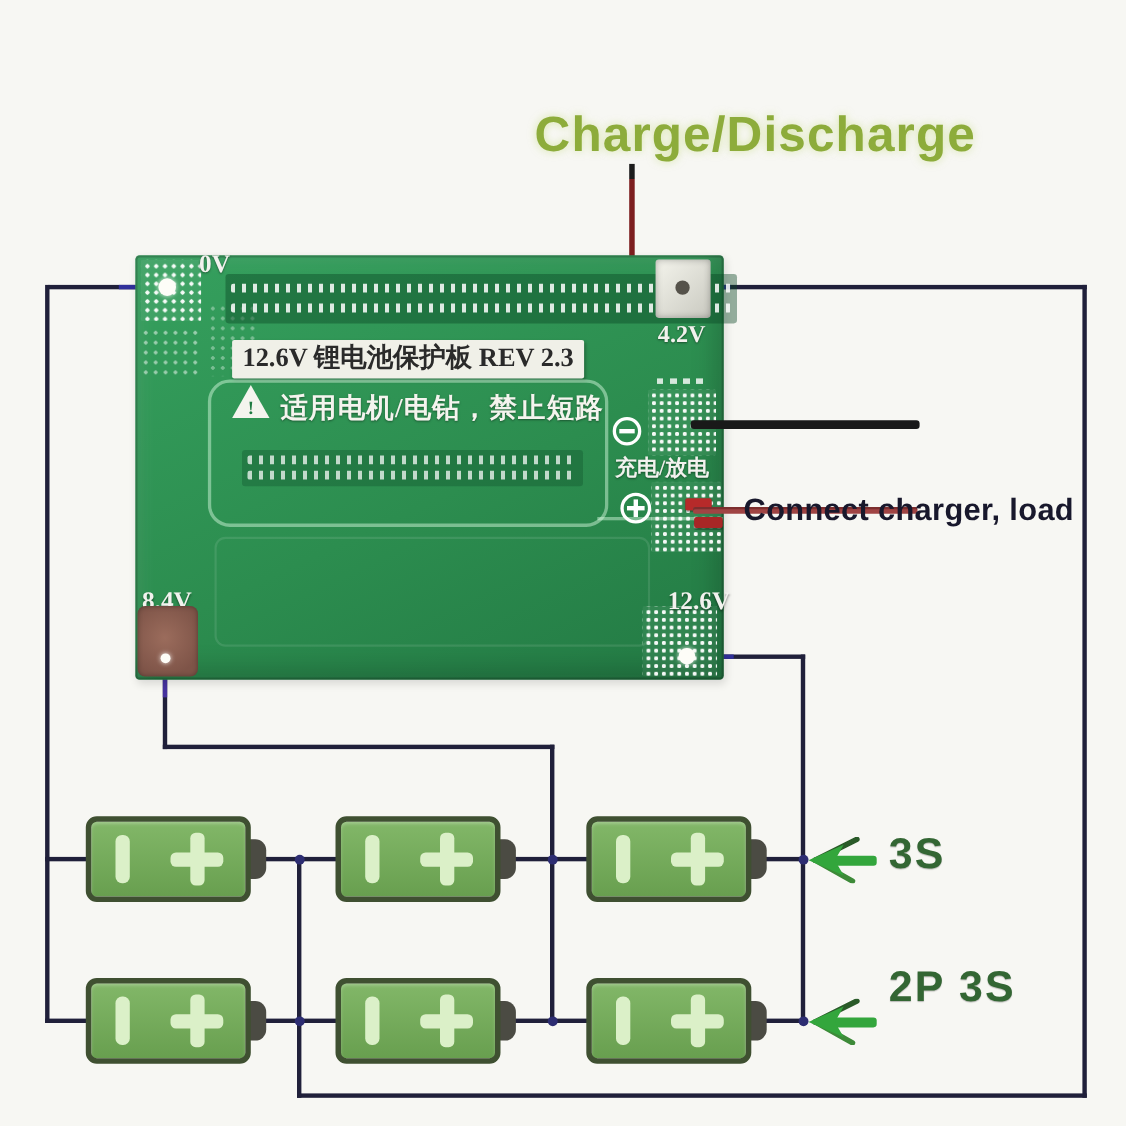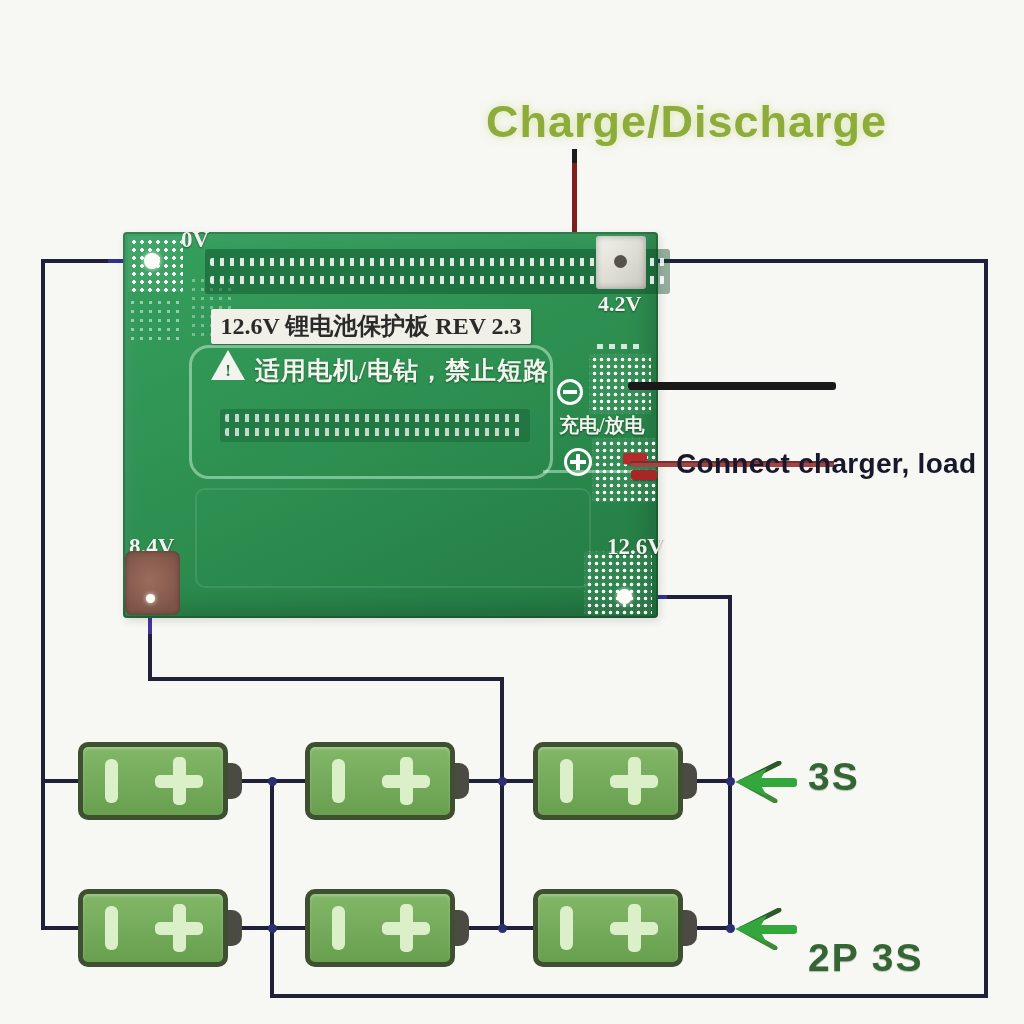--- a/index.html
+++ b/index.html
@@ -260,15 +260,15 @@
     <path d="M2 21 L34 7 L26 21 L34 35 Z" fill="#33a63c"></path>
   </svg>
   <div class="packlbl" style="left:808px;top:755px;">3S</div>
 
   <svg class="arrow" style="left:733px;top:908px;" width="70" height="42" viewBox="0 0 70 42">
     <path d="M46 2 L8 21" stroke="#2a5a28" stroke-width="5" stroke-linecap="round" fill="none"></path>
     <path d="M42 40 L8 21" stroke="#3d8a38" stroke-width="5" stroke-linecap="round" fill="none"></path>
     <rect x="22" y="17" width="42" height="9" rx="3" fill="#33a63c"></rect>
     <path d="M2 21 L34 7 L26 21 L34 35 Z" fill="#33a63c"></path>
   </svg>
-  <div class="packlbl" style="left:808px;top:936px;">2P 3S</div>
+  <div class="packlbl" style="left:808px;top:876px;">2P 3S</div>
 
 </div>
 
 </body></html>

